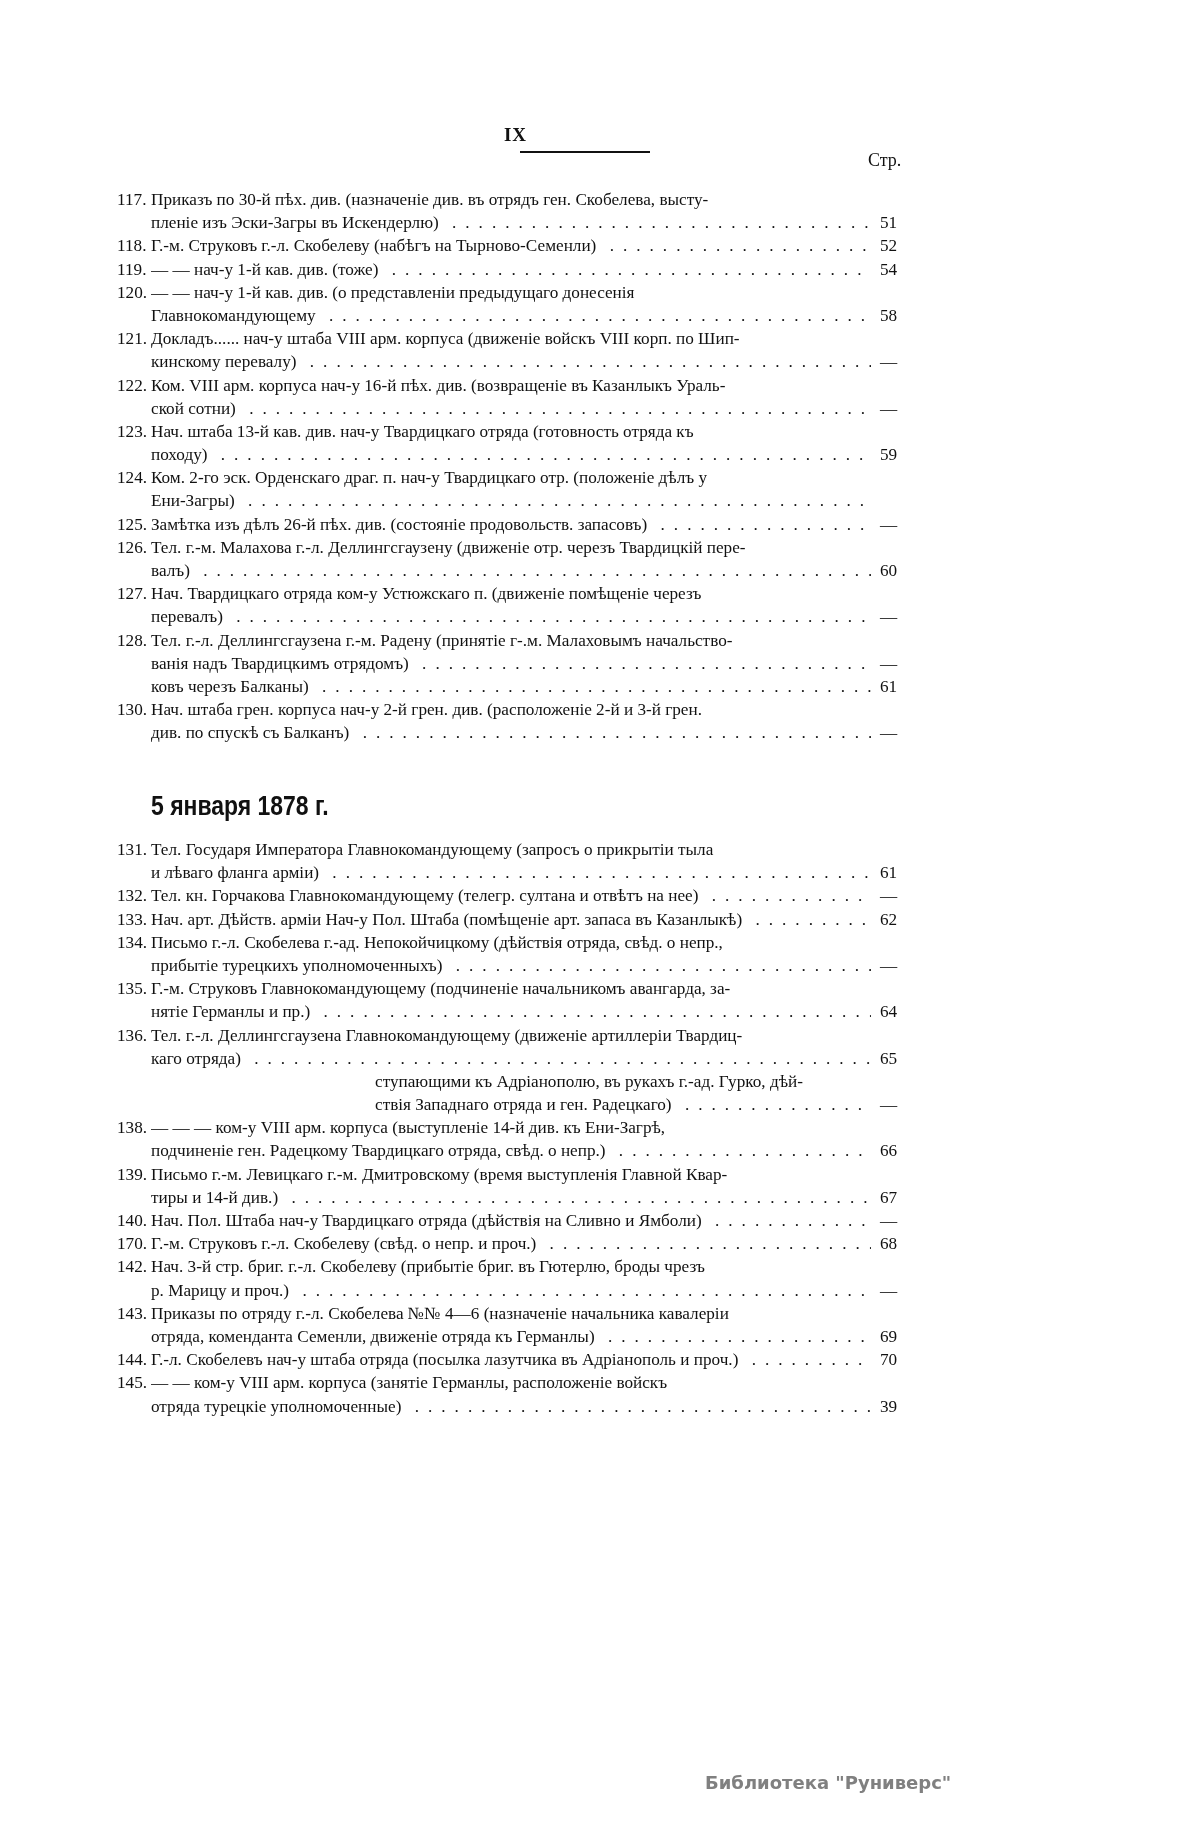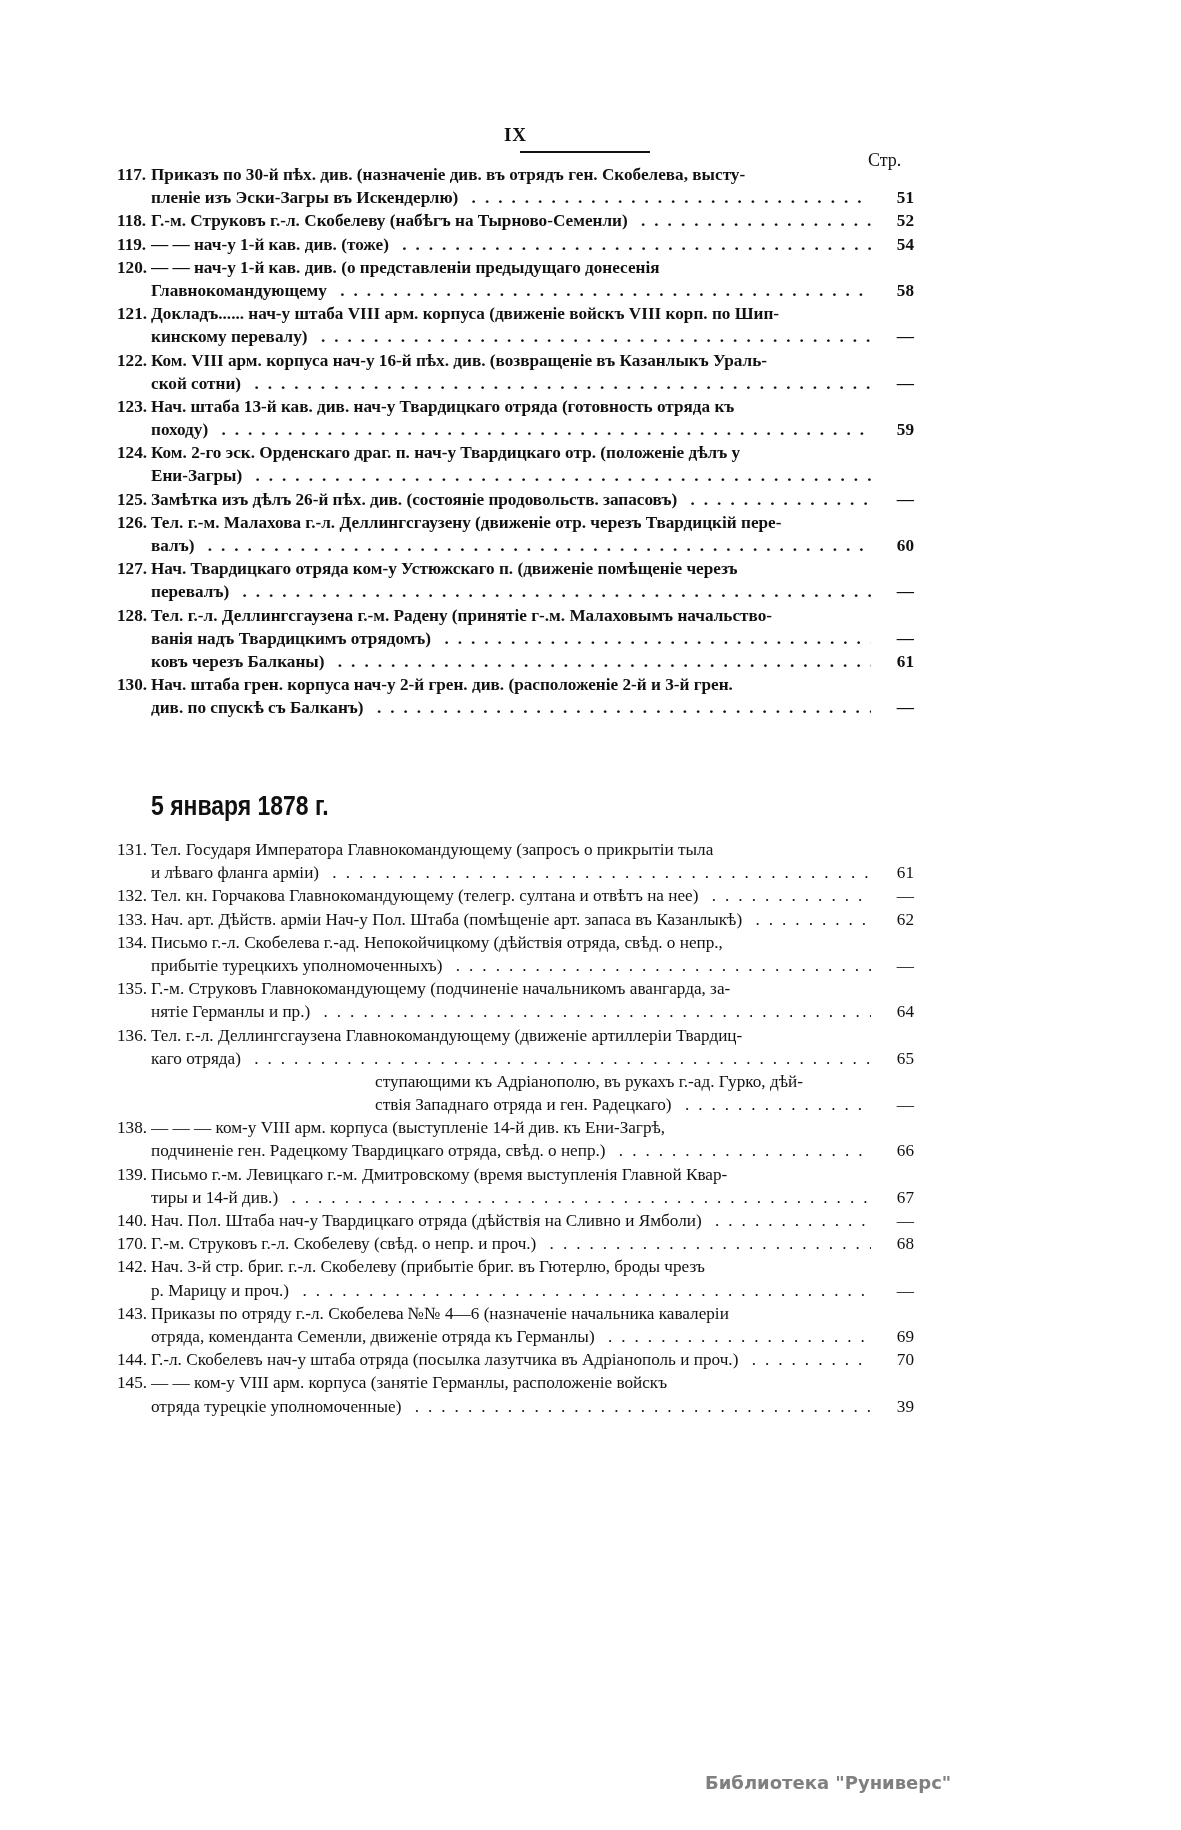--- a/index.html
+++ b/index.html
@@ -10,34 +10,34 @@
   .header-rule { position: absolute; left: 520px; top: 151px; width: 130px; height: 2px; background: #111; }
   .col-label { position: absolute; top: 150px; left: 868px; font-size: 18px; font-weight: normal; }
   .toc { position: absolute; left: 0; width: 1181px; }
   .entry { position: relative; font-size: 17.2px; line-height: 23.2px; }
   .line { position: relative; height: 23.2px; white-space: nowrap; }
   .num { position: absolute; left: 117px; }
   .text-first { position: absolute; left: 151px; width: 720px; overflow: hidden; white-space: nowrap; }
   .text-cont { position: absolute; left: 151px; width: 720px; overflow: hidden; white-space: nowrap; }
   .text-cont-deep { position: absolute; left: 375px; width: 496px; overflow: hidden; white-space: nowrap; }
   .dots { letter-spacing: 9px; }
-  .pg { position: absolute; left: 880px; width: 34px; text-align: right; }
+  .pg { position: absolute; left: 880px; width: 34px; }
   .section-title { position: absolute; left: 151px; top: 790px; font-family: "Liberation Sans", "DejaVu Sans", sans-serif;
                    font-weight: bold; font-size: 28px; transform: scaleX(0.82); transform-origin: left center; }
   .watermark { position: absolute; left: 705px; top: 1772px; font-family: "DejaVu Sans", sans-serif;
                font-weight: bold; font-size: 18px; color: #808080; }
 </style>
 </head>
 <body>
 
 <div class="page-header">IX</div>
 <div class="header-rule"></div>
 <div class="col-label">Стр.</div>
 
-<div class="toc" id="toc-before" style="top:163px;font-weight:bold;">
+<div class="toc" id="toc-before" style="top:188px;">
     <div class="entry">
       <div class="line">
         <span class="num">117.</span>
         <span class="text-first">Приказъ по 30-й пѣх. див. (назначеніе див. въ отрядъ ген. Скобелева, высту-</span>
       </div>
       <div class="line">
         <span class="text-cont">пленіе изъ Эски-Загры въ Искендерлю)<span class="dots"> ............................................................</span></span>
         <span class="pg">51</span>
       </div>
     </div>

